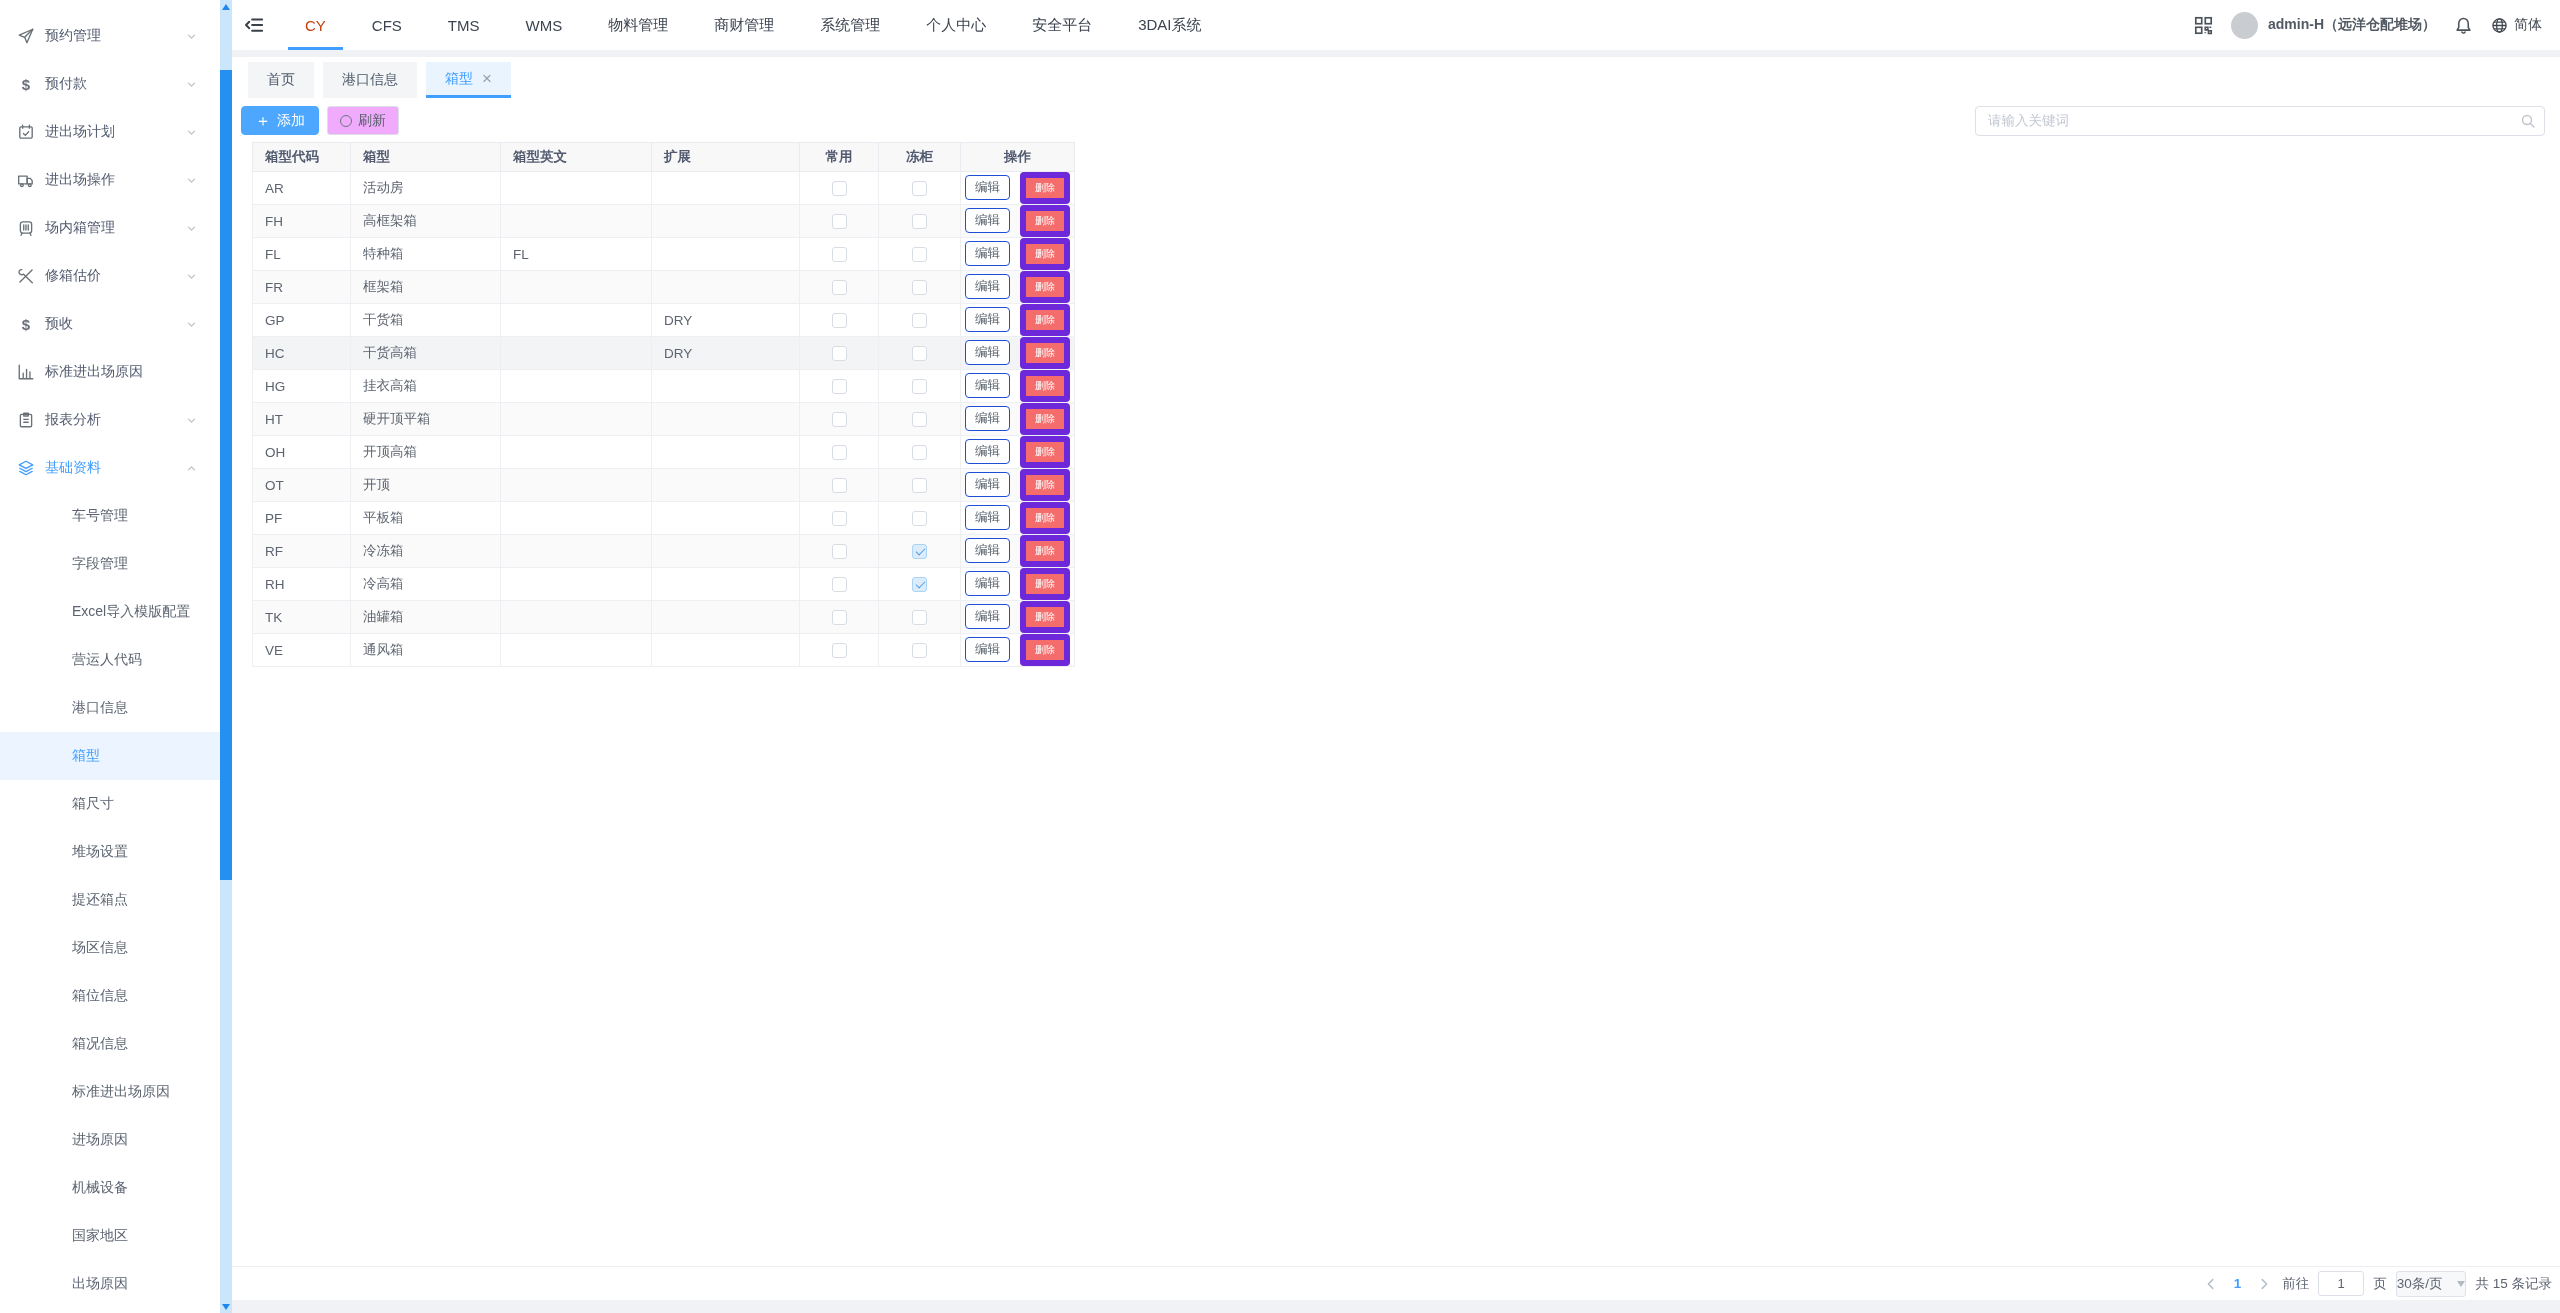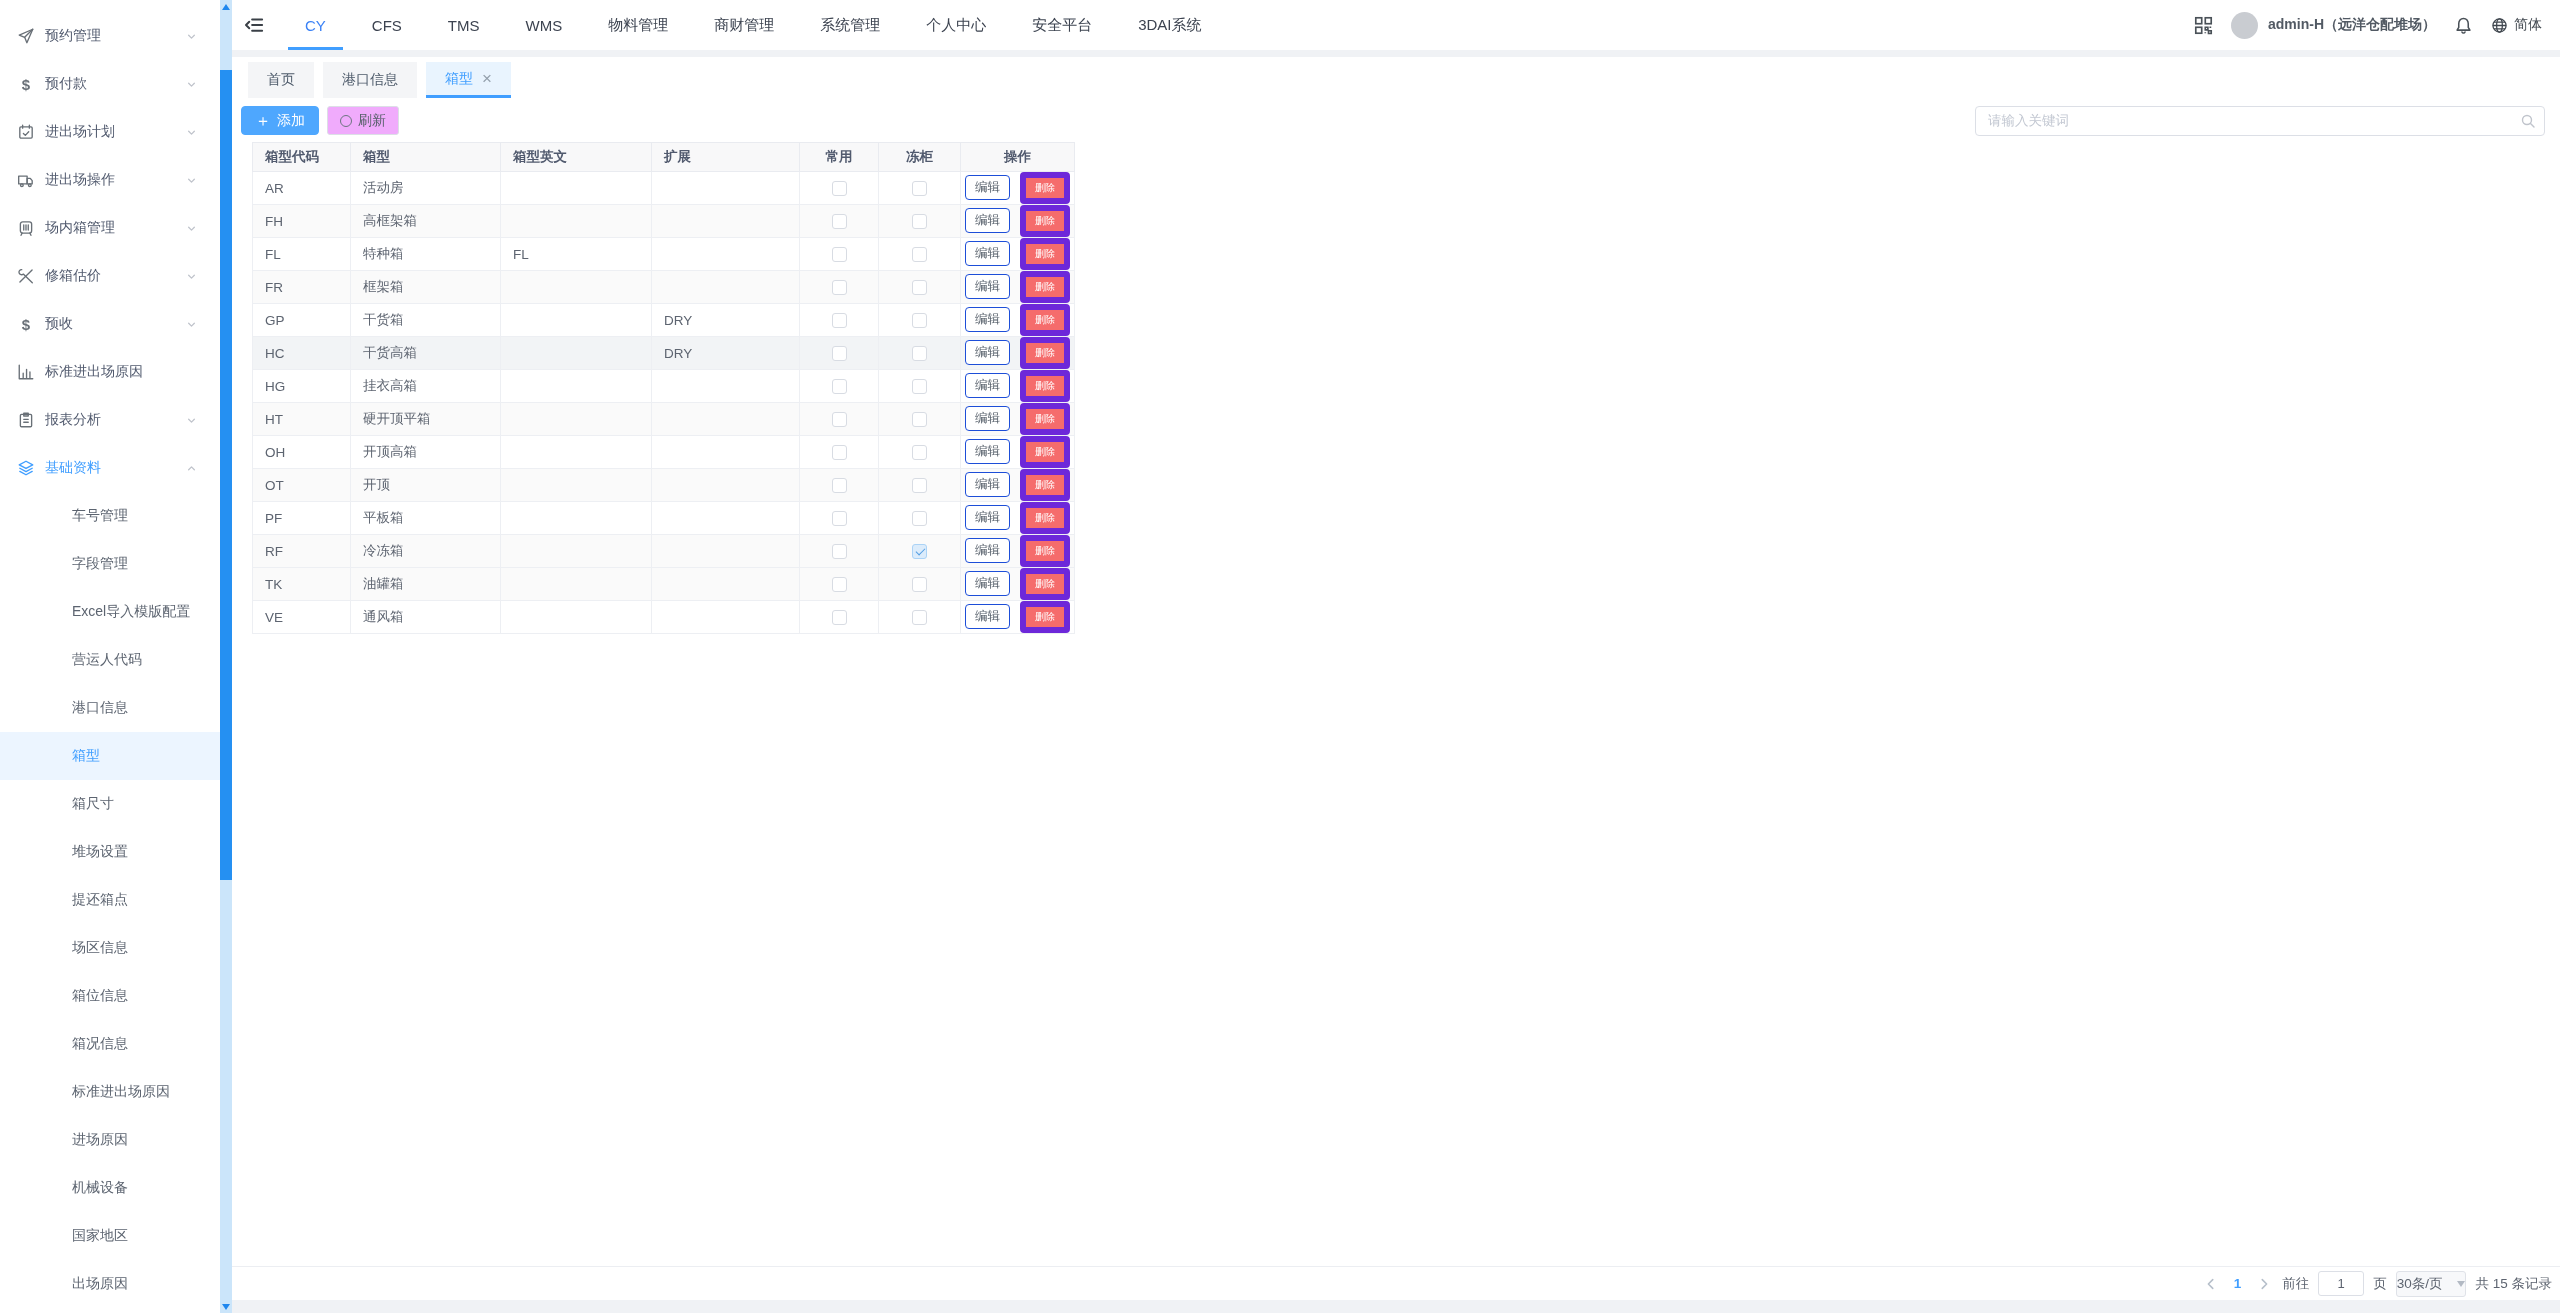--- a/index.html
+++ b/index.html
@@ -33,21 +33,21 @@
   .sb-thumb { position:absolute; top:70px; left:0; width:100%; height:810px; background:#2590f2; cursor:pointer; }
 
   
   .main { position:absolute; left:232px; top:0; right:0; height:100%; display:flex; flex-direction:column; background:#f0f2f5; }
 
   
   .topbar { height:50px; background:#fff; display:flex; align-items:center; padding:0 18px 0 12px; flex:none; }
   .collapse-btn { color:#3a4047; margin-right:18px; cursor:pointer; }
   .topnav { display:flex; align-items:stretch; height:50px; flex:1; }
   .nav-item { position:relative; display:flex; align-items:center; padding:0 17px; margin:0 6px; font-size:15px; color:#3c4350; cursor:pointer; white-space:nowrap; }
-  .nav-item.active { color:#3b82f6; }
+  .nav-item.active { color:#c2410c; }
   .nav-item.active::after { content:""; position:absolute; left:0; right:0; bottom:0; height:3px; background:#409eff; }
   .topbar-right { display:flex; align-items:center; gap:18px; }
   .userbox { display:flex; align-items:center; gap:10px; cursor:pointer; }
   .avatar { width:27px; height:27px; border-radius:50%; background:#c9ccd1; }
   .username { font-size:14px; font-weight:700; color:#525a64; white-space:nowrap; }
   .icon-btn { color:#4a5158; cursor:pointer; }
   .langbox { display:flex; align-items:center; gap:6px; font-size:14px; color:#40474f; cursor:pointer; }
 
   
   .content { flex:1; background:#fff; margin-top:7px; margin-bottom:13px; position:relative; overflow:hidden; }
@@ -605,20 +605,32 @@
     <td></td>
     <td></td>
     <td class="center"><span class="cbx cbx-common"></span></td>
     <td class="center"><span class="cbx cbx-frozen checked"></span></td>
     <td class="center">
       <button class="btn-edit">编辑</button>
       <button class="btn-del">删除</button>
     </td>
   </tr>
 
+  <tr>
+    <td>RH</td>
+    <td>冷高箱</td>
+    <td></td>
+    <td></td>
+    <td class="center"><span class="cbx cbx-common"></span></td>
+    <td class="center"><span class="cbx cbx-frozen checked"></span></td>
+    <td class="center">
+      <button class="btn-edit">编辑</button>
+      <button class="btn-del">删除</button>
+    </td>
+  </tr>
 
   <tr class="striped">
     <td>TK</td>
     <td>油罐箱</td>
     <td></td>
     <td></td>
     <td class="center"><span class="cbx cbx-common"></span></td>
     <td class="center"><span class="cbx cbx-frozen"></span></td>
     <td class="center">
       <button class="btn-edit">编辑</button>

